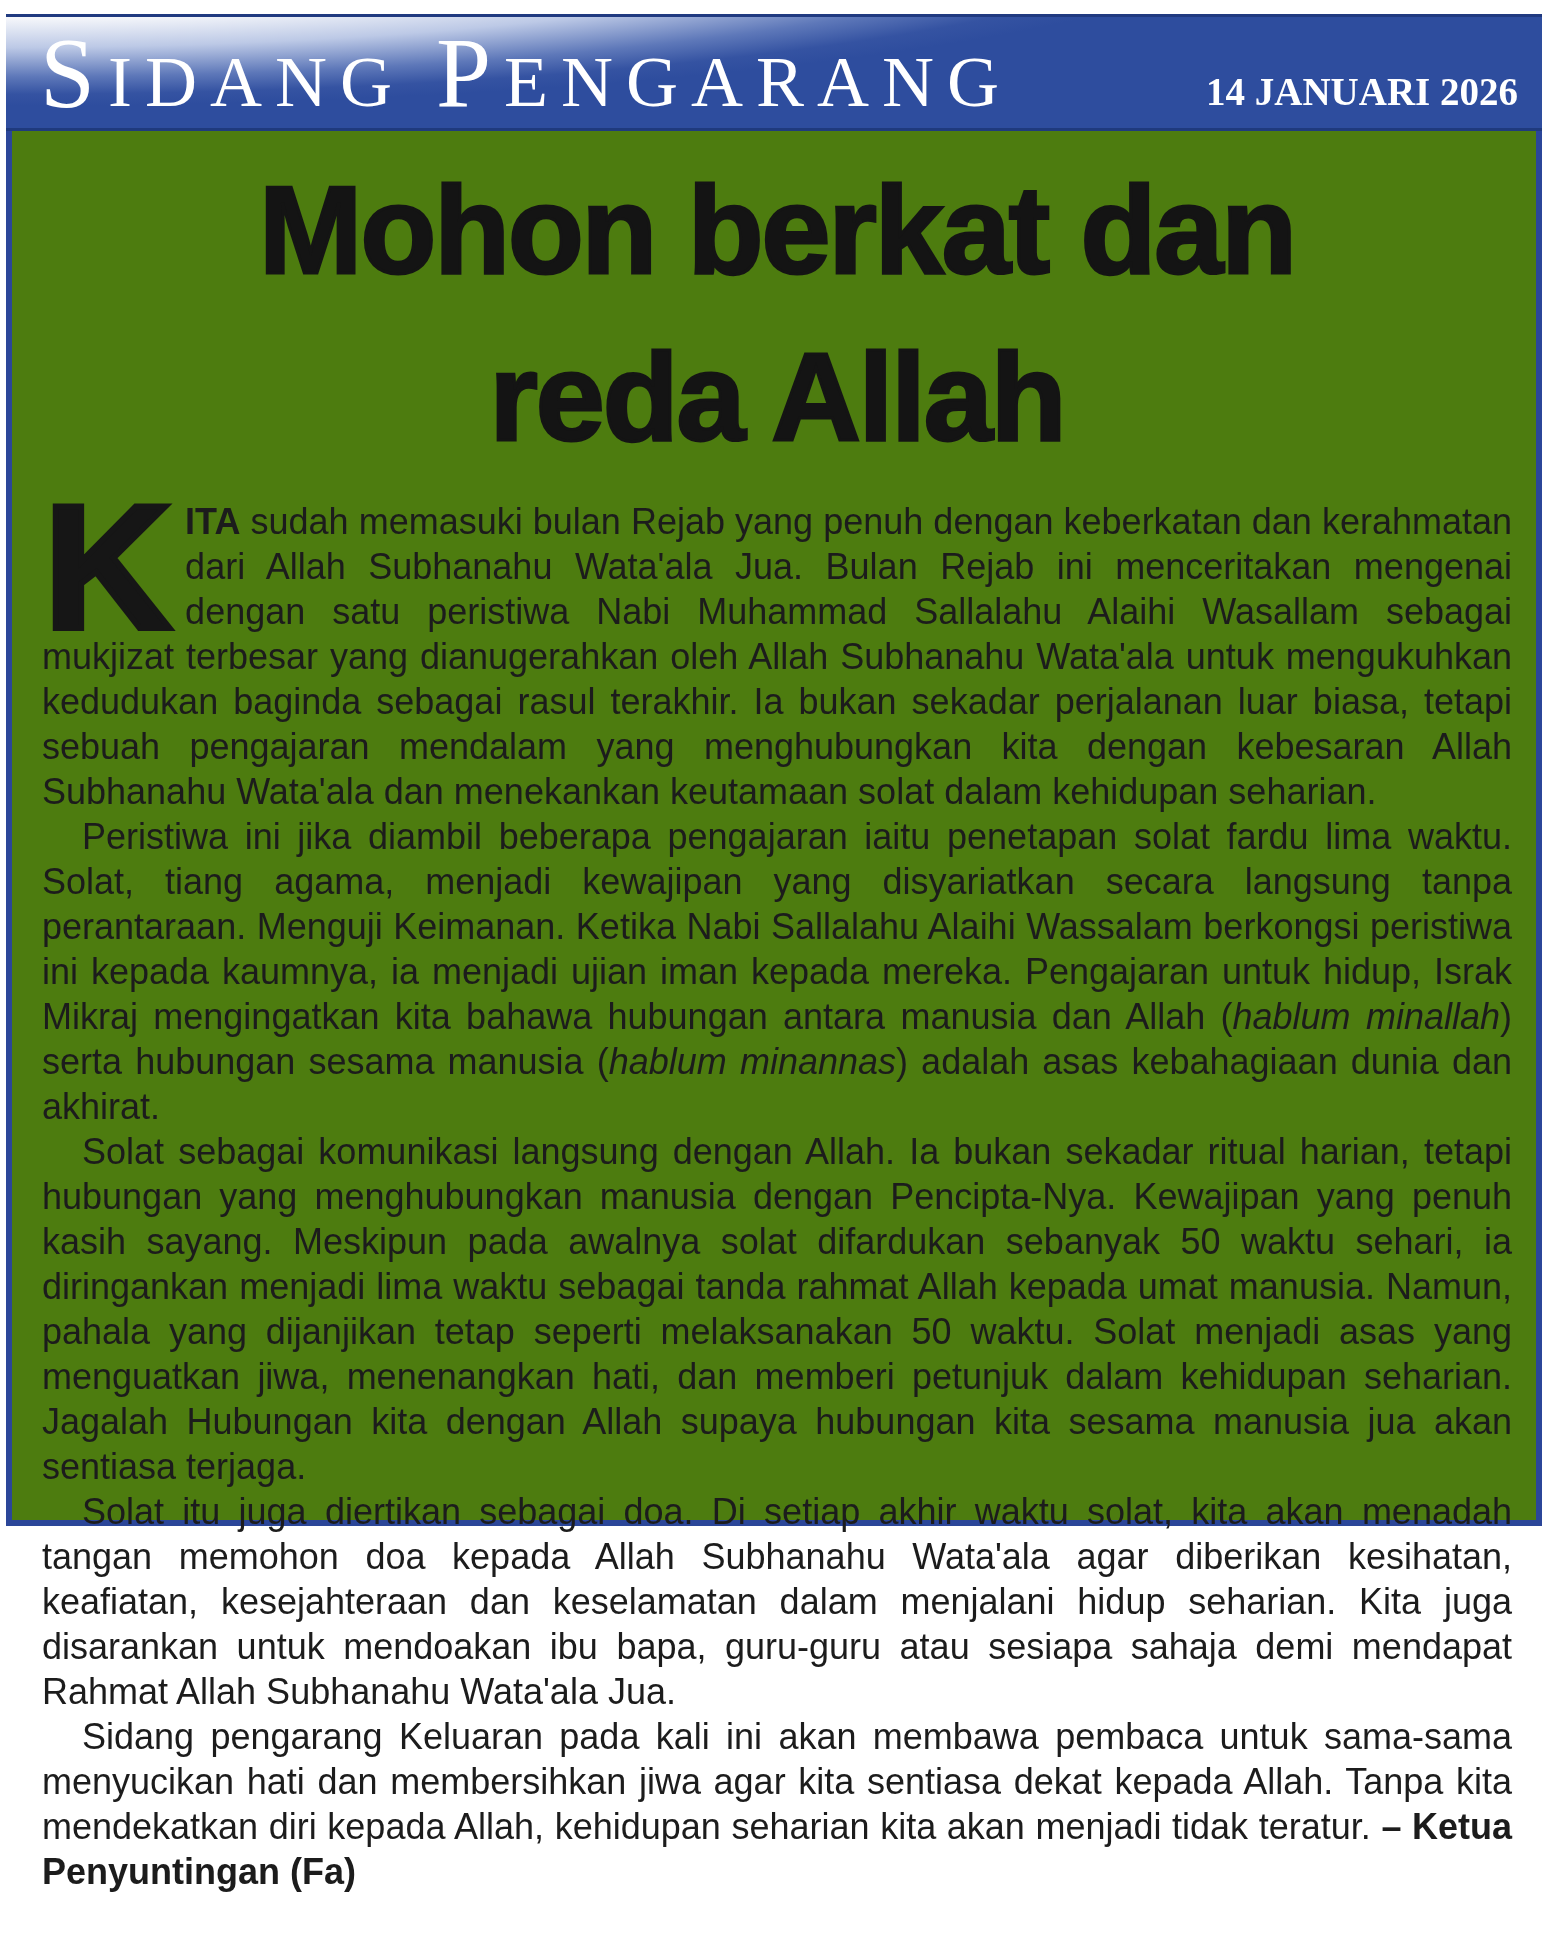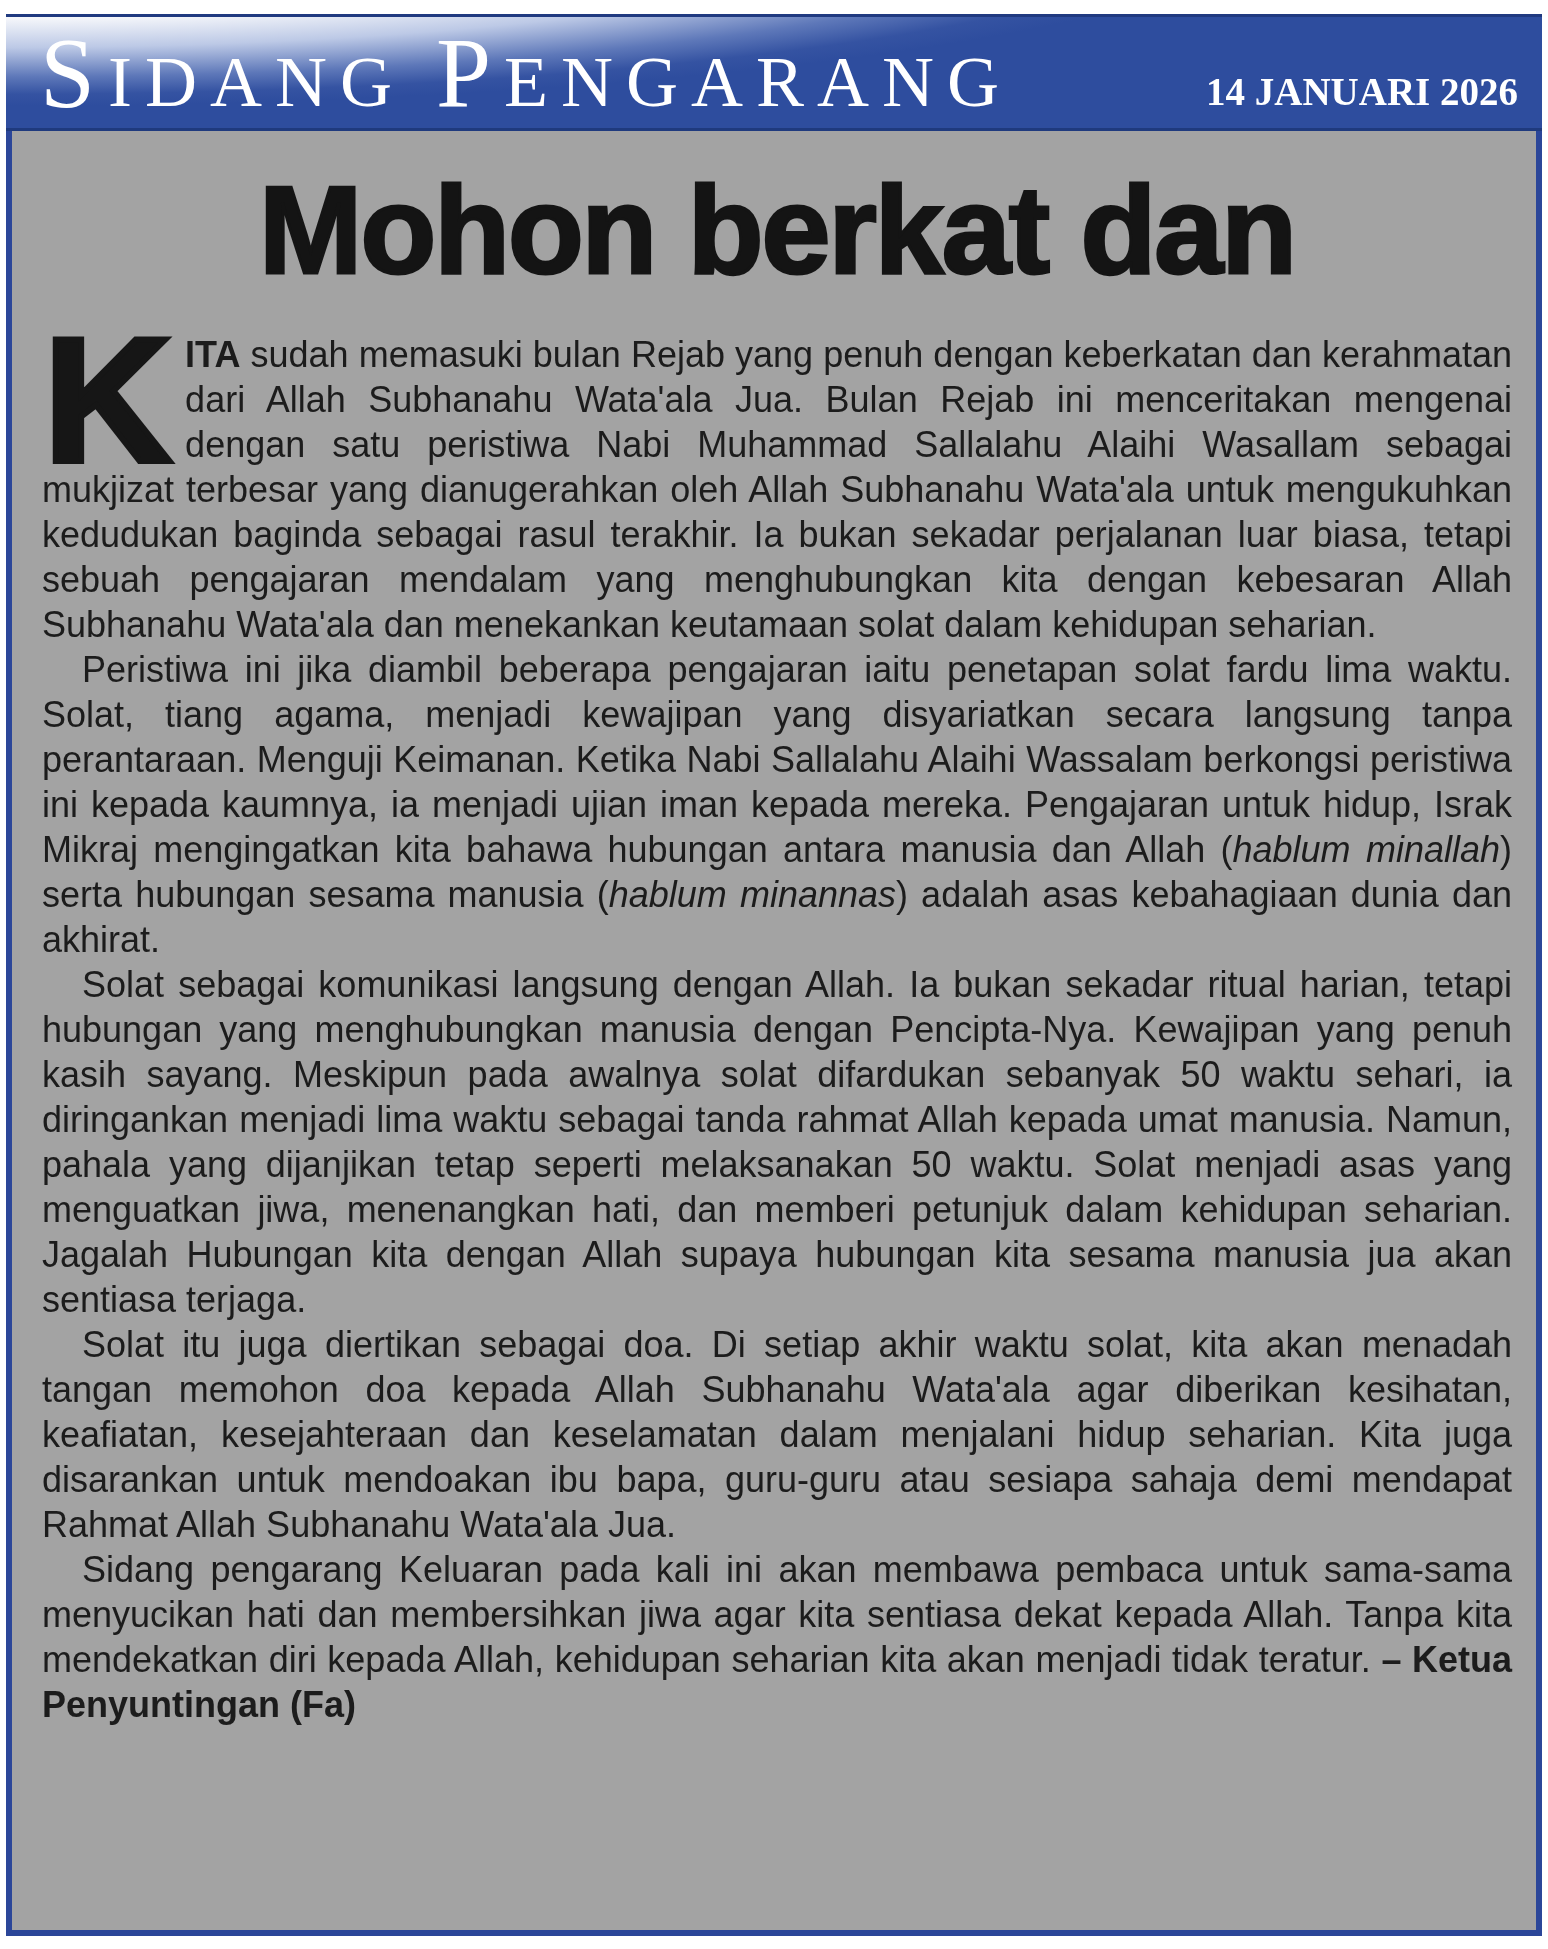--- a/index.html
+++ b/index.html
@@ -11,25 +11,25 @@
     overflow: hidden;
     font-family: "Liberation Sans", sans-serif;
   }
 
   
   .frame {
     position: absolute;
     left: 6px;
     top: 14px;
     width: 1536px;
-    height: 1922px;
+    height: 1512px;
     box-sizing: border-box;
     border: 6px solid #2b4699;
     border-top: none;
-    background: #a3a3a3;
+    background: #4d7c0f;
   }
 
   
   .banner {
     position: absolute;
     top: 0;
     left: -6px;
     width: calc(100% + 12px);
     height: 117px;
     background: #2e4d9e;
@@ -124,21 +124,21 @@
 <div class="frame">
 
   <header class="banner">
     <div class="sheen"></div>
     <h1 class="masthead"><span class="cap">S</span><span class="sc">IDANG</span> <span class="cap">P</span><span class="sc">ENGARANG</span></h1>
     <div class="date">14 JANUARI 2026</div>
   </header>
 
   <main class="article">
 
-    <h2 class="headline"><span>Mohon berkat dan</span><br></h2>
+    <h2 class="headline"><span>Mohon berkat dan</span><br><span>reda Allah</span></h2>
 
     <div class="body-text">
 
       <p class="first"><span class="dropcap">K</span><span class="lead-bold">ITA</span><span> sudah memasuki bulan Rejab yang penuh dengan keberkatan dan kerahmatan dari Allah Subhanahu Wata'ala Jua. Bulan Rejab ini menceritakan mengenai dengan satu peristiwa Nabi Muhammad Sallalahu Alaihi Wasallam sebagai mukjizat terbesar yang dianugerahkan oleh Allah Subhanahu Wata'ala untuk mengukuhkan kedudukan baginda sebagai rasul terakhir. Ia bukan sekadar perjalanan luar biasa, tetapi sebuah pengajaran mendalam yang menghubungkan kita dengan kebesaran Allah Subhanahu Wata'ala dan menekankan keutamaan solat dalam kehidupan seharian.</span></p>
 
       <p><span>Peristiwa ini jika diambil beberapa pengajaran iaitu penetapan solat fardu lima waktu. Solat, tiang agama, menjadi kewajipan yang disyariatkan secara langsung tanpa perantaraan. Menguji Keimanan. Ketika Nabi Sallalahu Alaihi Wassalam berkongsi peristiwa ini kepada kaumnya, ia menjadi ujian iman kepada mereka. Pengajaran untuk hidup, Israk Mikraj mengingatkan kita bahawa hubungan antara manusia dan Allah (</span><i>hablum minallah</i><span>) serta hubungan sesama manusia (</span><i>hablum minannas</i><span>) adalah asas kebahagiaan dunia dan akhirat.</span></p>
 
       <p>Solat sebagai komunikasi langsung dengan Allah. Ia bukan sekadar ritual harian, tetapi hubungan yang menghubungkan manusia dengan Pencipta-Nya. Kewajipan yang penuh kasih sayang. Meskipun pada awalnya solat difardukan sebanyak 50 waktu sehari, ia diringankan menjadi lima waktu sebagai tanda rahmat Allah kepada umat manusia. Namun, pahala yang dijanjikan tetap seperti melaksanakan 50 waktu. Solat menjadi asas yang menguatkan jiwa, menenangkan hati, dan memberi petunjuk dalam kehidupan seharian. Jagalah Hubungan kita dengan Allah supaya hubungan kita sesama manusia jua akan sentiasa terjaga.</p>
 
       <p>Solat itu juga diertikan sebagai doa. Di setiap akhir waktu solat, kita akan menadah tangan memohon doa kepada Allah Subhanahu Wata'ala agar diberikan kesihatan, keafiatan, kesejahteraan dan keselamatan dalam menjalani hidup seharian. Kita juga disarankan untuk mendoakan ibu bapa, guru-guru atau sesiapa sahaja demi mendapat Rahmat Allah Subhanahu Wata'ala Jua.</p>

